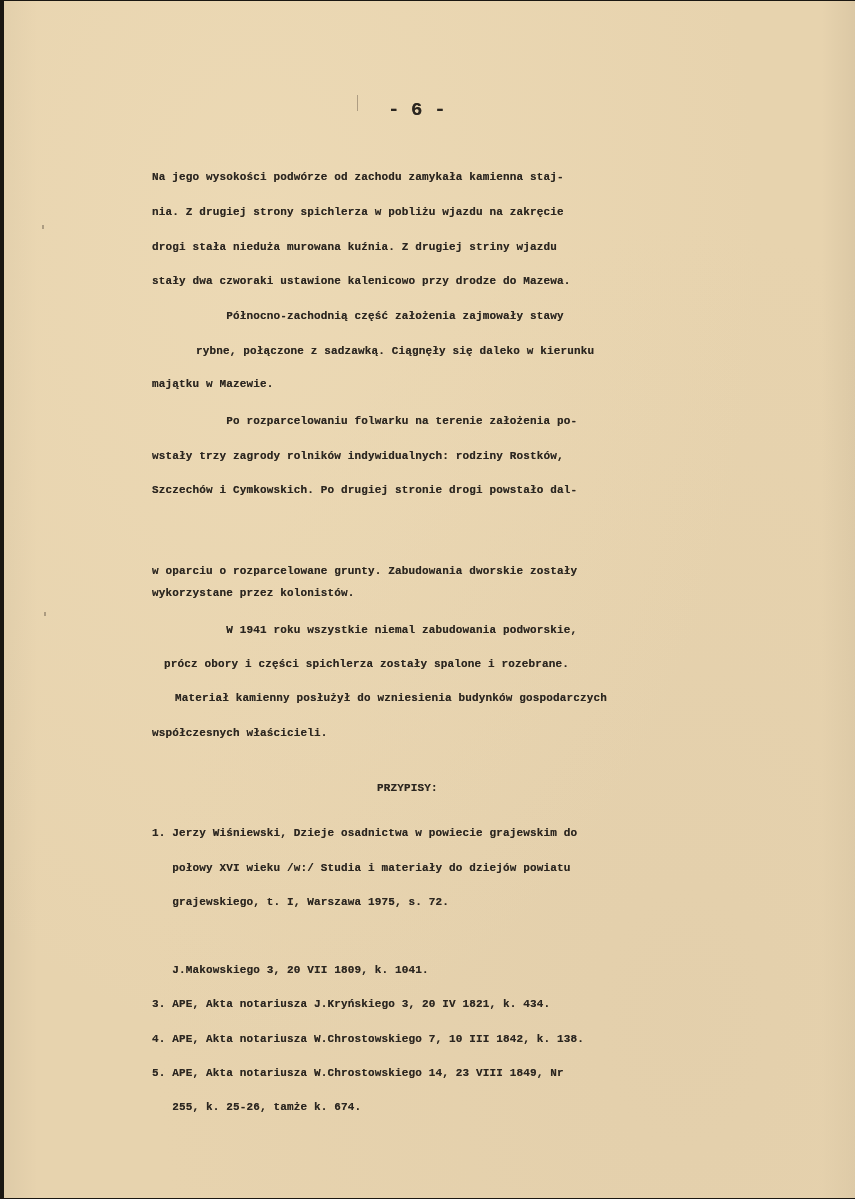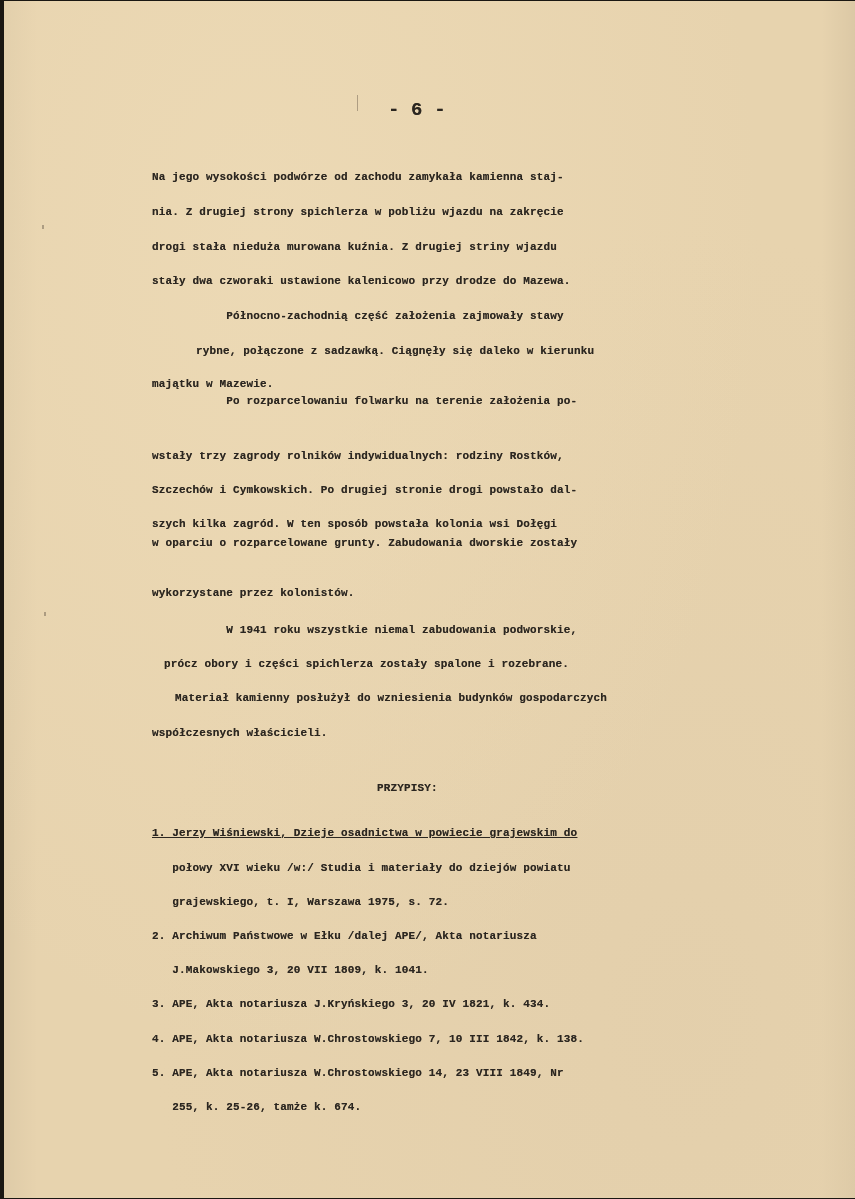--- a/index.html
+++ b/index.html
@@ -51,37 +51,35 @@
 
   <div class="typed page-number">- 6 -</div>
 
   <div class="typed line" style="top:170px;">Na jego wysokości podwórze od zachodu zamykała kamienna staj-</div>
   <div class="typed line" style="top:205px;">nia. Z drugiej strony spichlerza w pobliżu wjazdu na zakręcie</div>
   <div class="typed line" style="top:240px;">drogi stała nieduża murowana kuźnia. Z drugiej striny wjazdu</div>
   <div class="typed line" style="top:274px;">stały dwa czworaki ustawione kalenicowo przy drodze do Mazewa.</div>
   <div class="typed line" style="top:309px;">           Północno-zachodnią część założenia zajmowały stawy</div>
   <div class="typed line" style="top:344px;margin-left:44px;">rybne, połączone z sadzawką. Ciągnęły się daleko w kierunku</div>
   <div class="typed line" style="top:377px;">majątku w Mazewie.</div>
-  <div class="typed line" style="top:394px;">           Po rozparcelowaniu folwarku na terenie założenia po-</div>
+  <div class="typed line" style="top:414px;">           Po rozparcelowaniu folwarku na terenie założenia po-</div>
   <div class="typed line" style="top:449px;">wstały trzy zagrody rolników indywidualnych: rodziny Rostków,</div>
   <div class="typed line" style="top:483px;">Szczechów i Cymkowskich. Po drugiej stronie drogi powstało dal-</div>
-  <div class="typed line" style="top:517px;">szych kilka zagród. W ten sposób powstała kolonia wsi Dołęgi</div>
-  <div class="typed line" style="top:536px;text-align:center;">w oparciu o rozparcelowane grunty. Zabudowania dworskie zostały</div>
+  <div class="typed line" style="top:564px;text-align:center;">w oparciu o rozparcelowane grunty. Zabudowania dworskie zostały</div>
   <div class="typed line" style="top:586px;">wykorzystane przez kolonistów.</div>
   <div class="typed line" style="top:623px;">           W 1941 roku wszystkie niemal zabudowania podworskie,</div>
   <div class="typed line" style="top:657px;margin-left:12px;">prócz obory i części spichlerza zostały spalone i rozebrane.</div>
   <div class="typed line" style="top:691px;padding-left:23px;">Materiał kamienny posłużył do wzniesienia budynków gospodarczych</div>
   <div class="typed line" style="top:726px;">współczesnych właścicieli.</div>
 
   <div class="typed" style="left:373px; top:781px;">PRZYPISY:</div>
 
-  <div class="typed line" style="top:826px;text-decoration:underline;">1. Jerzy Wiśniewski, Dzieje osadnictwa w powiecie grajewskim do</div>
+  <div class="typed line" style="top:826px;">1. Jerzy Wiśniewski, Dzieje osadnictwa w powiecie grajewskim do</div>
   <div class="typed line" style="top:861px;">   połowy XVI wieku /w:/ Studia i materiały do dziejów powiatu</div>
   <div class="typed line" style="top:895px;">   grajewskiego, t. I, Warszawa 1975, s. 72.</div>
-  <div class="typed line" style="top:929px;">2. Archiwum Państwowe w Ełku /dalej APE/, Akta notariusza</div>
   <div class="typed line" style="top:963px;">   J.Makowskiego 3, 20 VII 1809, k. 1041.</div>
   <div class="typed line" style="top:997px;">3. APE, Akta notariusza J.Kryńskiego 3, 20 IV 1821, k. 434.</div>
   <div class="typed line" style="top:1032px;">4. APE, Akta notariusza W.Chrostowskiego 7, 10 III 1842, k. 138.</div>
   <div class="typed line" style="top:1066px;">5. APE, Akta notariusza W.Chrostowskiego 14, 23 VIII 1849, Nr</div>
   <div class="typed line" style="top:1100px;">   255, k. 25-26, tamże k. 674.</div>
 
   <div class="mark" style="left:353px; top:94px; width:1px; height:16px;"></div>
   <div class="mark" style="left:38px; top:224px; width:2px; height:4px;"></div>
   <div class="mark" style="left:40px; top:611px; width:2px; height:4px;"></div>
 </div>

